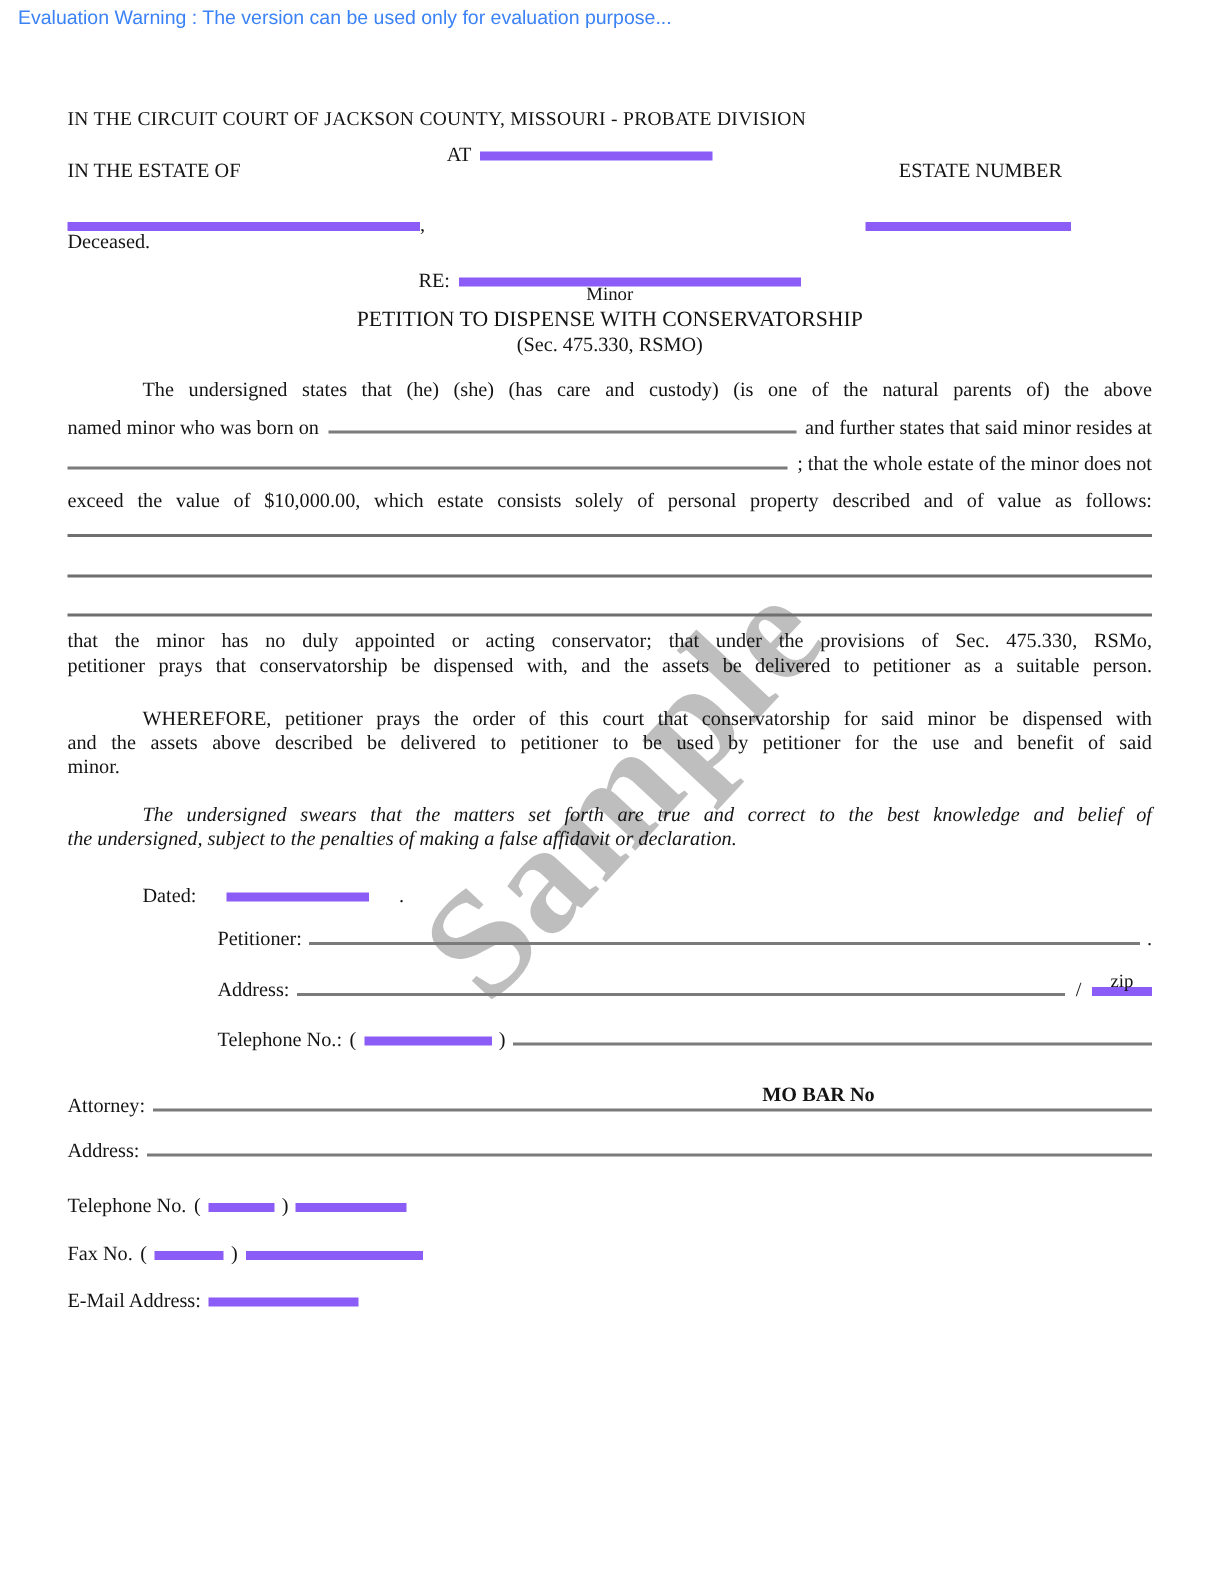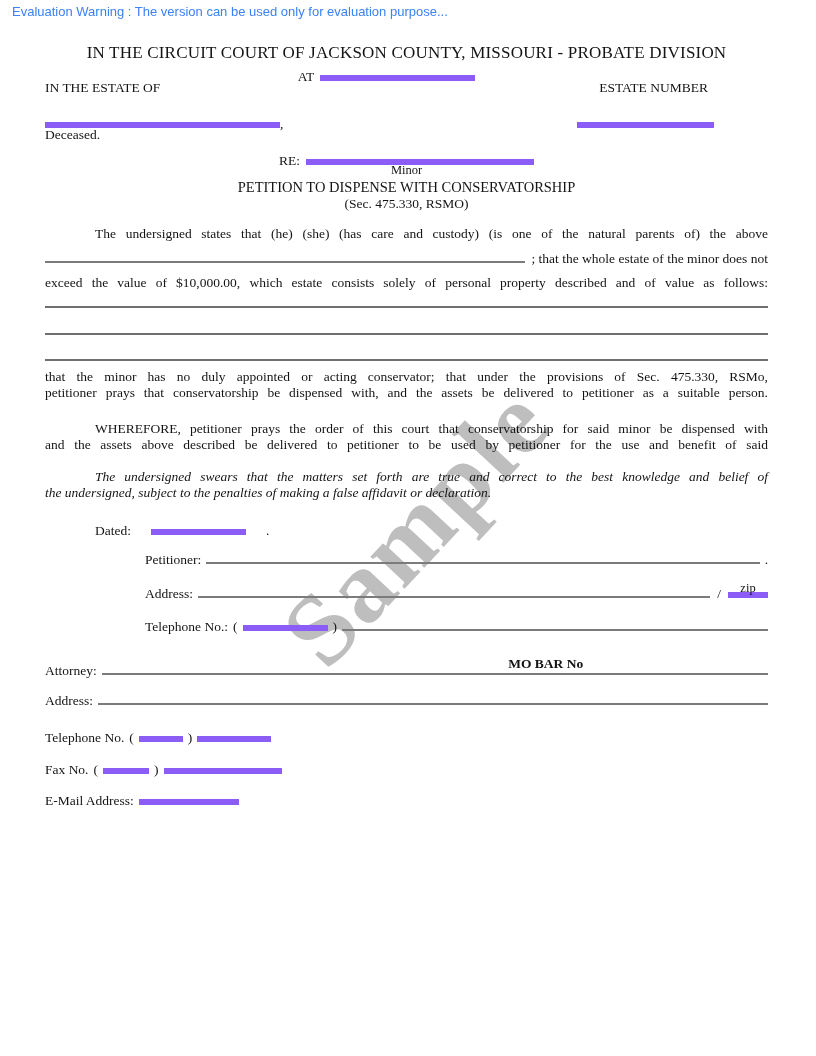--- a/index.html
+++ b/index.html
@@ -15,21 +15,21 @@
   }
 
   .warning {
     position:absolute; top:4px; left:12px; z-index:2;
     font-family:"Liberation Sans","DejaVu Sans",sans-serif;
     font-size:13px; color:#3b82f6;
   }
 
   .content { position:absolute; left:45px; top:0; width:723px; z-index:1; font-size:13.5px; line-height:17px; }
 
-  .court-title { margin-top:44px; text-align:center; font-size:17px; line-height:18px; letter-spacing:0.2px; white-space:nowrap; }
+  .court-title { margin-top:70px; text-align:left; font-size:13px; line-height:18px; letter-spacing:0.2px; white-space:nowrap; }
   .at-row { display:flex; justify-content:center; align-items:baseline; gap:6px; position:relative; left:-20px; height:17px; }
   .estate-row { display:flex; justify-content:space-between; align-items:baseline; height:17px; }
   .estate-num-label { margin-right:60px; }
 
   .blank { display:inline-block; height:13px; border-bottom:6px solid #8b5cf6; }
   .fill  { flex:1 1 auto; height:13px; border-bottom:2px solid #7b7b7b; }
   .rel   { position:relative;font-weight:bold; }
 
   .w44{width:44px;} .w46{width:46px;} .w74{width:74px;} .w85{width:85px;}
   .w95{width:95px;} .w100{width:100px;} .w118{width:118px;} .w137{width:137px;}
@@ -109,38 +109,44 @@
       <span class="blank w228"></span>
     </div>
 
     <div class="minor-label">Minor</div>
     <div class="petition-title">PETITION TO DISPENSE WITH CONSERVATORSHIP</div>
     <div class="statute">(Sec. 475.330, RSMO)</div>
 
     <div class="p1">
       <div class="ln jline indent">The undersigned states that (he)  (she)  (has care and custody)  (is one of the natural parents of) the above</div>
       <div class="ln flexline">
+        <span class="pre">named minor who was born on</span>
+        <span class="fill"></span>
+        <span class="post">and further states that said minor resides at</span>
+      </div>
+      <div class="ln flexline">
         <span class="fill"></span>
         <span class="post">; that the whole estate of the minor does not</span>
       </div>
       <div class="ln jline">exceed the value of $10,000.00, which estate consists solely of personal property described and of value as follows:</div>
     </div>
 
     <div class="bline bl1"></div>
     <div class="bline bl2"></div>
     <div class="bline bl3"></div>
 
     <div class="p2">
       <div class="ln jline">that the minor has no duly appointed or acting conservator; that under the provisions of Sec. 475.330, RSMo,</div>
       <div class="ln jline">petitioner prays that conservatorship be dispensed with, and the assets be delivered to petitioner as a suitable person.</div>
     </div>
 
     <div class="p3">
       <div class="ln jline indent">WHEREFORE, petitioner prays the order of this court that conservatorship for said minor be dispensed with</div>
       <div class="ln jline">and the assets above described be delivered to petitioner to be used by petitioner for the use and benefit of said</div>
+      <div class="ln leftline">minor.</div>
     </div>
 
     <div class="p4">
       <div class="ln jline indent">The undersigned swears that the matters set forth are true and correct to the best knowledge and belief of</div>
       <div class="ln leftline">the undersigned, subject to the penalties of making a false affidavit or declaration.</div>
     </div>
 
     <div class="dated-row">
       <span>Dated:</span>
       <span class="blank w95"></span>

